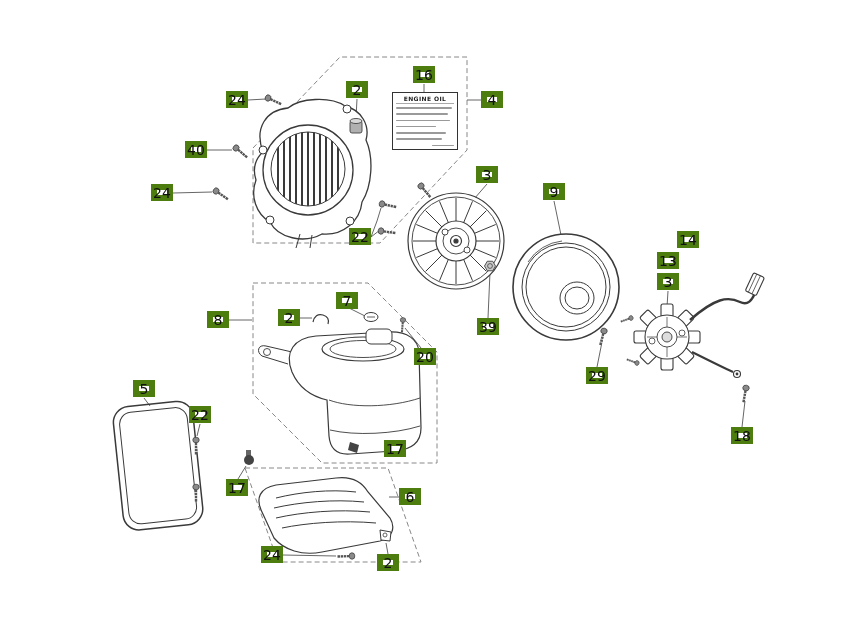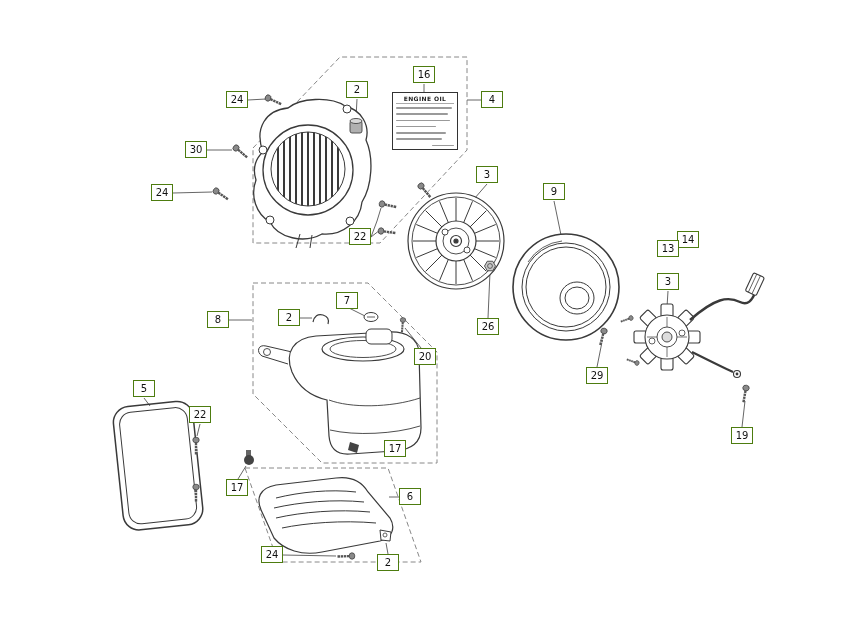--- a/index.html
+++ b/index.html
@@ -3,23 +3,23 @@
 <meta charset="utf-8">
 <style>
   html,body{margin:0;padding:0;background:#fff;}
   .stage{
     position:relative;width:854px;height:620px;background:#fff;
     font-family:"DejaVu Sans","Liberation Sans",sans-serif;overflow:hidden;
   }
   .stage svg{position:absolute;left:0;top:0;}
   .callout{
     position:absolute;width:22px;height:17px;box-sizing:border-box;
-    border:1px solid #4d7c0f;background:#fff;color:#111;
+    border:6px solid #4d7c0f;background:#fff;color:#111;
     display:flex;align-items:center;justify-content:center;
-    font-size:10px;line-height:1;cursor:pointer;z-index:3;
+    font-size:14px;line-height:1;cursor:pointer;z-index:3;
   }
   .oil-label{
     position:absolute;left:392px;top:92px;width:66px;height:58px;
     box-sizing:border-box;border:1px solid #333;background:#fff;
     padding:2px 3px;display:flex;flex-direction:column;z-index:2;
   }
   .oil-title{
     font-size:6px;font-weight:bold;text-align:center;letter-spacing:.4px;
     border-bottom:1px solid #aaa;padding-bottom:1px;margin-bottom:2px;color:#222;
   }
@@ -253,34 +253,34 @@
       <i style="width:52px"></i>
       <i style="width:54px"></i>
       <i style="width:40px"></i>
       <i style="width:50px"></i>
       <i style="width:46px"></i>
       <i class="short" style="width:22px"></i>
     </div>
   </div>
 
   <div class="callout" style="left:226px;top:91px">24</div>
-  <div class="callout" style="left:185px;top:141px">30</div>
+  <div class="callout" style="left:185px;top:141px">40</div>
   <div class="callout" style="left:151px;top:184px">24</div>
   <div class="callout" style="left:346px;top:81px">2</div>
   <div class="callout" style="left:413px;top:66px">16</div>
   <div class="callout" style="left:481px;top:91px">4</div>
   <div class="callout" style="left:476px;top:166px">3</div>
   <div class="callout" style="left:543px;top:183px">9</div>
   <div class="callout" style="left:677px;top:231px">14</div>
-  <div class="callout" style="left:657px;top:240px">13</div>
+  <div class="callout" style="left:657px;top:252px">13</div>
   <div class="callout" style="left:657px;top:273px">3</div>
   <div class="callout" style="left:349px;top:228px">22</div>
-  <div class="callout" style="left:477px;top:318px">26</div>
+  <div class="callout" style="left:477px;top:318px">39</div>
   <div class="callout" style="left:586px;top:367px">29</div>
-  <div class="callout" style="left:731px;top:427px">19</div>
+  <div class="callout" style="left:731px;top:427px">18</div>
   <div class="callout" style="left:207px;top:311px">8</div>
   <div class="callout" style="left:278px;top:309px">2</div>
   <div class="callout" style="left:336px;top:292px">7</div>
   <div class="callout" style="left:414px;top:348px">20</div>
   <div class="callout" style="left:133px;top:380px">5</div>
   <div class="callout" style="left:189px;top:406px">22</div>
   <div class="callout" style="left:226px;top:479px">17</div>
   <div class="callout" style="left:384px;top:440px">17</div>
   <div class="callout" style="left:399px;top:488px">6</div>
   <div class="callout" style="left:261px;top:546px">24</div>

